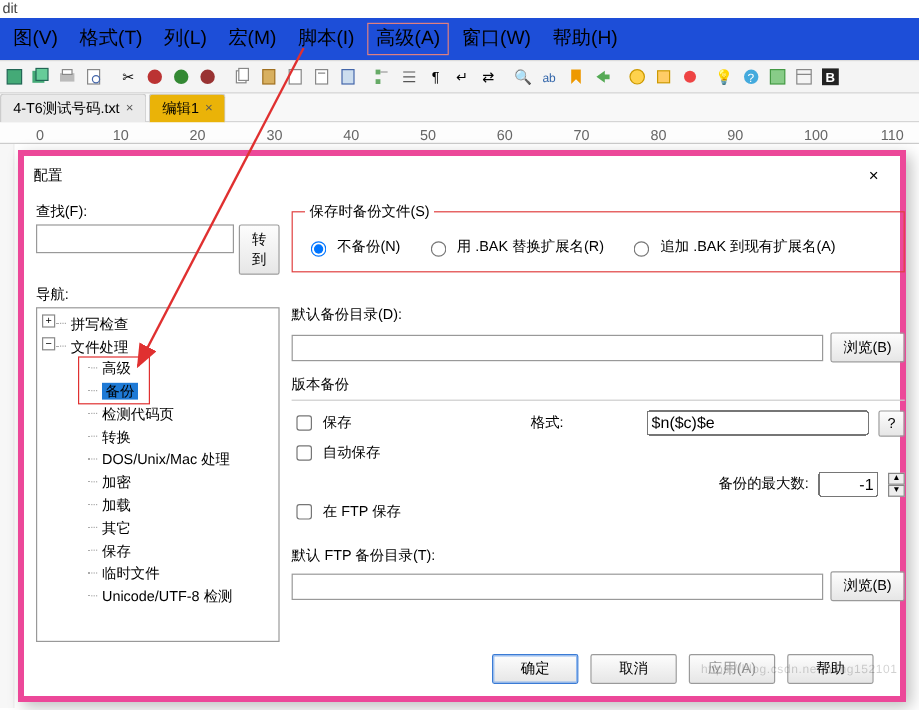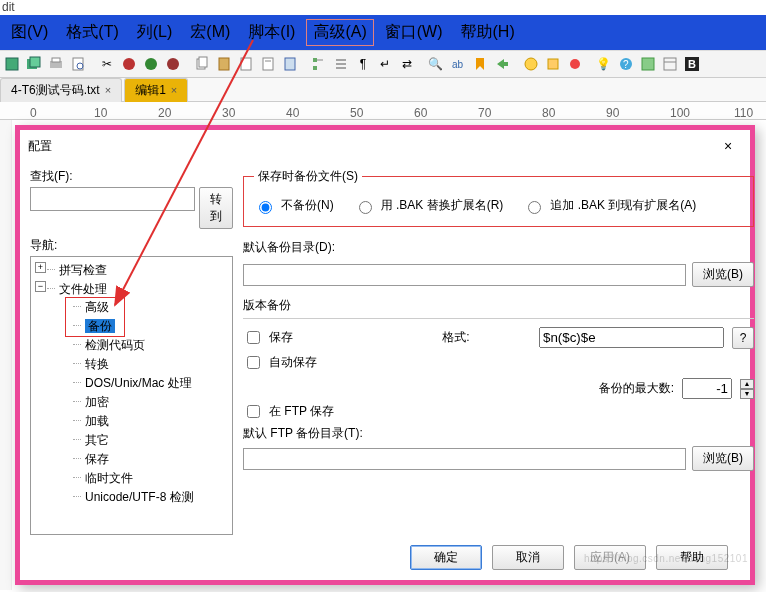--- a/index.html
+++ b/index.html
@@ -40,21 +40,21 @@
   .tree .redbox { position:absolute; border:1px solid #e03030; pointer-events:none; }
 
   .right-pane { flex: 1; display: flex; flex-direction: column; }
   fieldset { border: 1px solid #bfbfbf; margin: 0 0 8px 0; padding: 8px 10px; font-size: 12px; }
   fieldset.red { border: 1px solid #e04040; }
   legend { padding: 0 4px; }
   .radios { display: flex; gap: 20px; align-items: center; flex-wrap: wrap; }
   .row { display: flex; align-items: center; gap: 6px; margin: 4px 0; }
   .row input[type=text], .row input[type=number] { border:1px solid #999; height:22px; padding:2px 4px; font-size:12px; }
   .wide { flex: 1; }
-  .sublabel { font-size: 12px; margin: 4px 0 2px 0; }
+  .sublabel { font-size: 12px; margin: 19px 0 2px 0; }
   .chk { display:flex; align-items:center; gap:6px; margin:3px 0; }
   .sectiontitle { font-size:12px; margin: 6px 0 4px 0; }
   .format-row { display:flex; align-items:center; gap:8px; }
   .format-row .flab { width: 150px; text-align:center; }
   .format-row input[type=text]{ flex:1; }
   .qbtn { width:22px; height:22px; border:1px solid #9a9a9a; background:linear-gradient(#fdfdfd,#e6e6e6); font-size:12px; border-radius:2px;}
   .maxrow { display:flex; align-items:center; justify-content:flex-end; gap:8px; margin-top:6px; }
   .maxrow input { width:50px; text-align:right; }
   .spin { display:inline-flex; flex-direction:column; }
   .spin button { width:14px; height:10px; font-size:7px; line-height:7px; padding:0; border:1px solid #888; background:#eee; }

